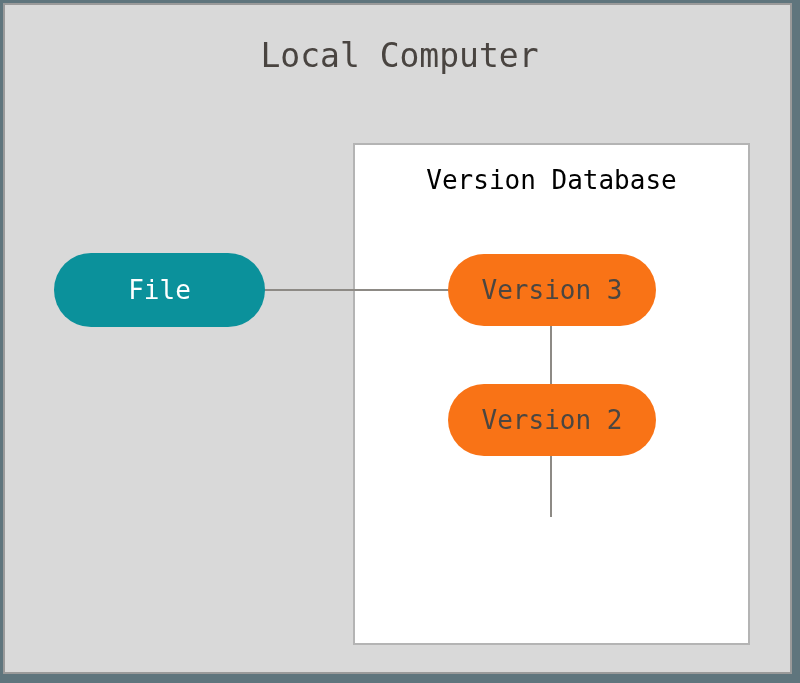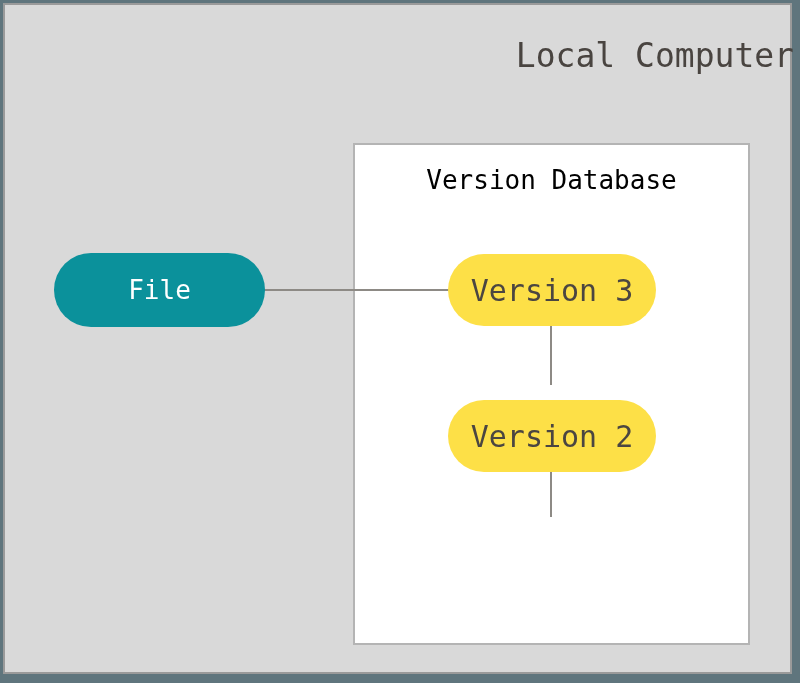--- a/index.html
+++ b/index.html
@@ -31,21 +31,21 @@
     background: #d9d9d9;
     border: 2px solid #9a9a9a;
     box-sizing: border-box;
   }
 
   #local-computer-title {
     position: absolute;
     left: 0;
     top: 31px;
     width: 789px;
-    text-align: right;
+    text-align: center;
     font-size: 33px;
     letter-spacing: 0px;
     color: #494440;
     white-space: pre;
   }
 
   #checkout-label {
     position: absolute;
     left: 81px;
     top: 158px;
@@ -118,26 +118,26 @@
     height: 74px;
     background: #0b919b;
     color: #ffffff;
     font-size: 26px;
   }
 
   .version-node {
     left: 443px;
     width: 208px;
     height: 72px;
-    background: #fde047;
+    background: #f97316;
     color: #4b4641;
-    font-size: 30px;
+    font-size: 26px;
   }
   #node-version-3 { top: 249px; }
-  #node-version-2 { top: 379px; margin-top: 16px; }
+  #node-version-2 { top: 379px; }
   #node-version-1 { top: 510px; }
 </style>
 </head>
 <body>
 
 <div id="canvas">
 
   <div id="local-computer-box">
 
     <div id="local-computer-title">Local Computer</div>

